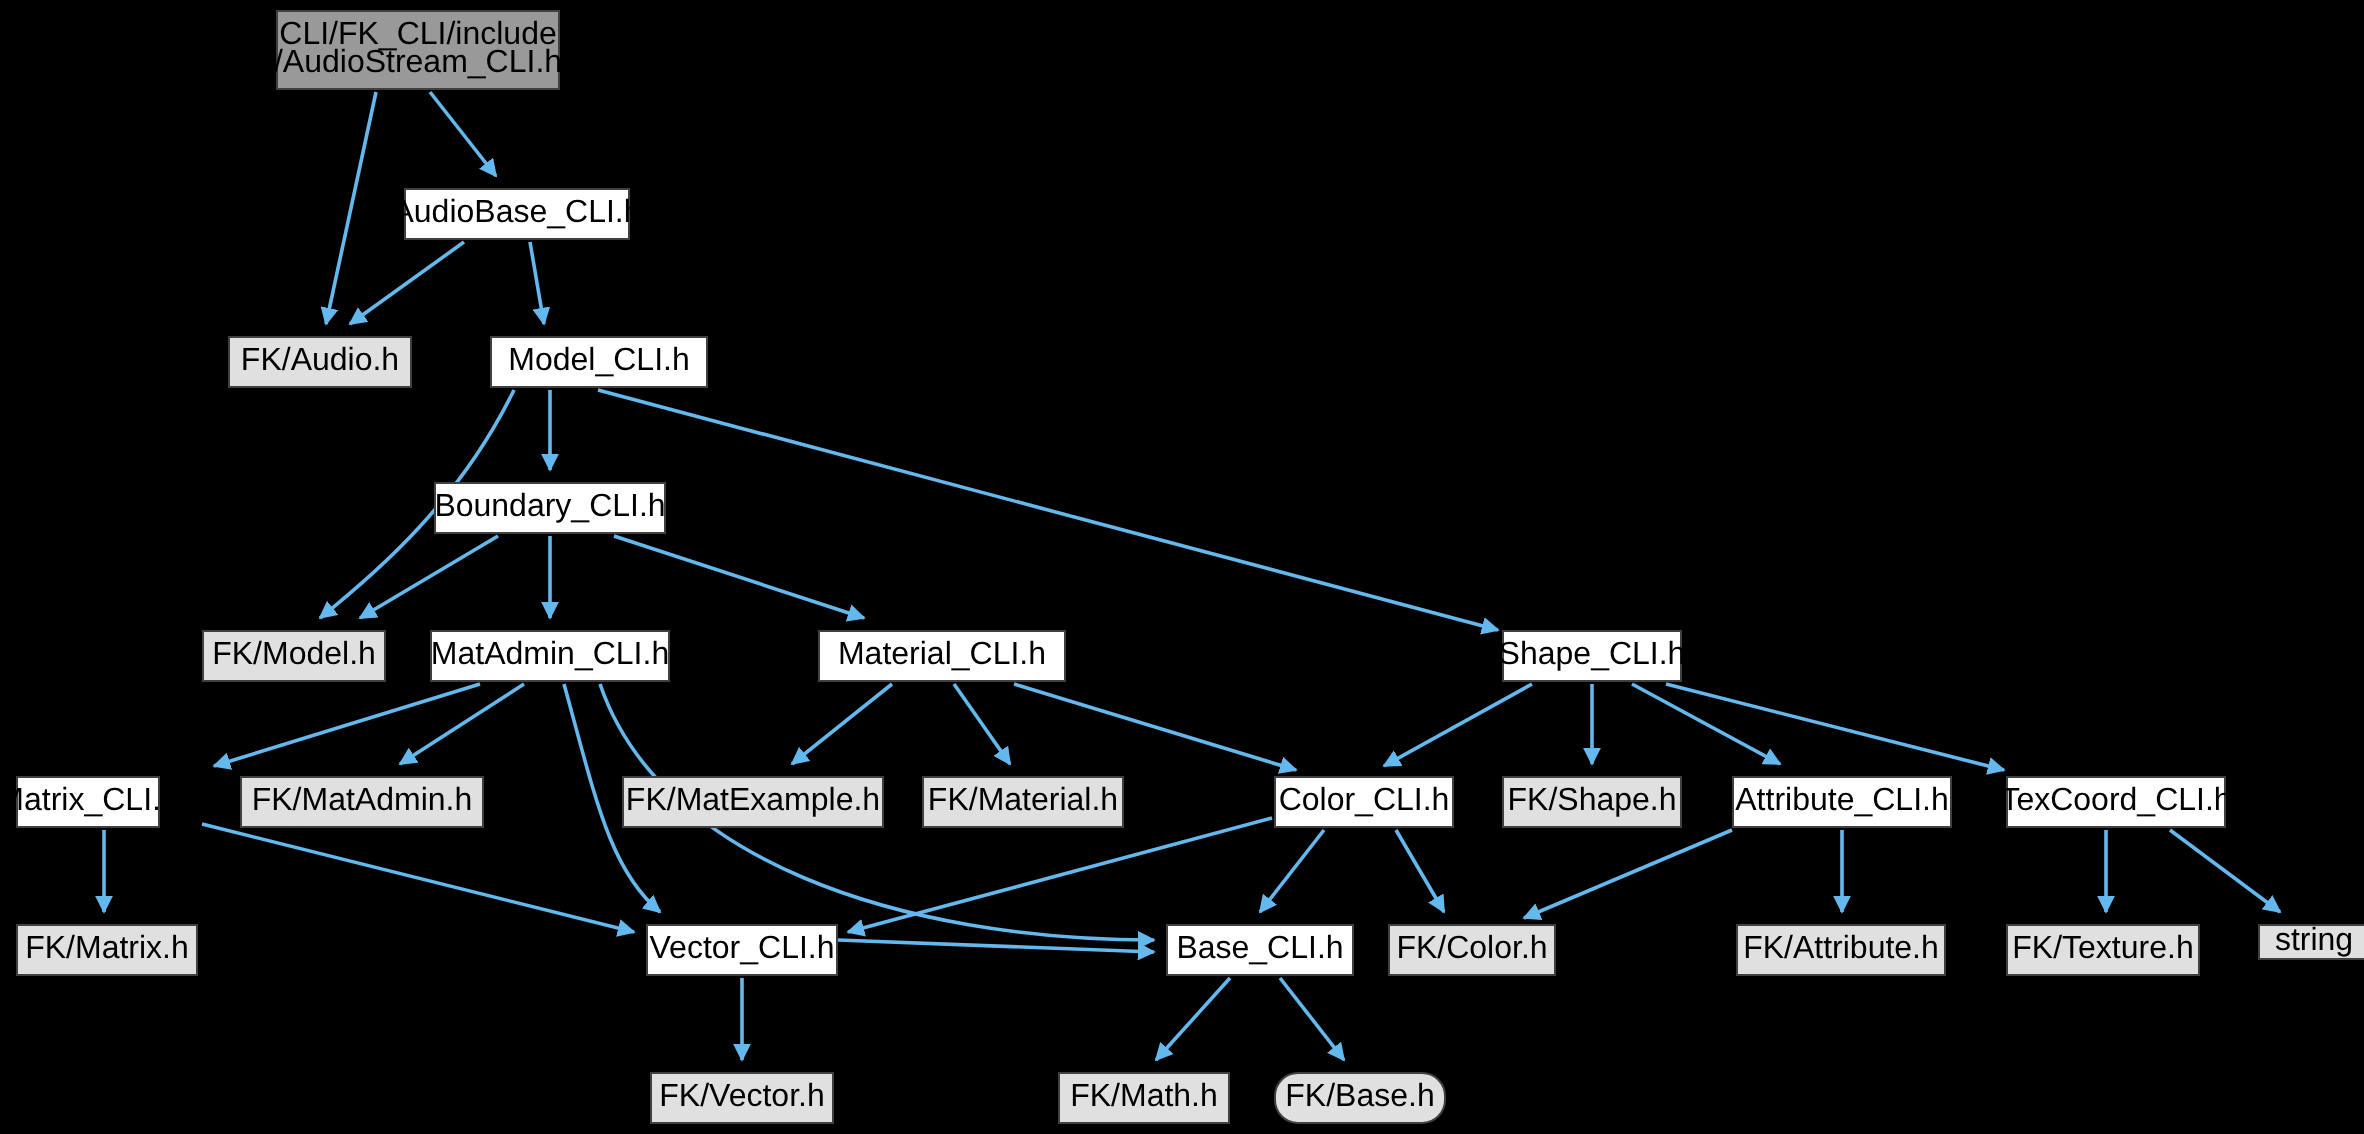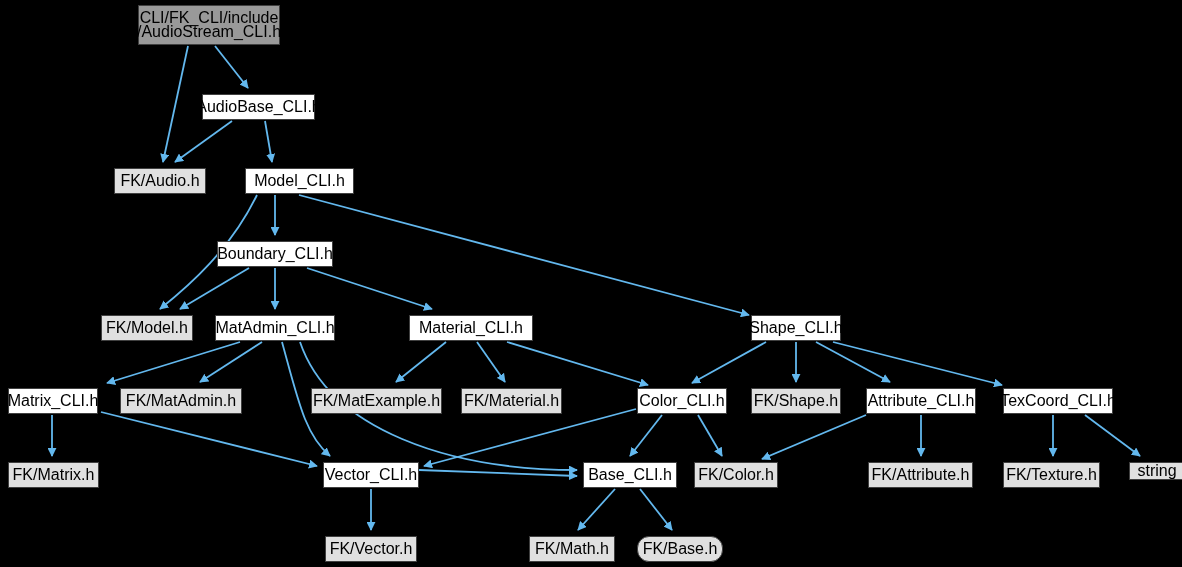--- a/index.html
+++ b/index.html
@@ -80,21 +80,21 @@
       <div class="node root" style="left: 138px; top: 5px; width: 142px; height: 40px;">CLI/FK_CLI/include
 /AudioStream_CLI.h</div>
       <div class="node white" style="left: 202px; top: 94px; width: 113px; height: 26px;">AudioBase_CLI.h</div>
       <div class="node gray" style="left: 114px; top: 168px; width: 92px; height: 26px;">FK/Audio.h</div>
       <div class="node white" style="left: 229px; top: 168px; width: 109px; height: 26px; margin-left: 16px;">Model_CLI.h</div>
       <div class="node white" style="left: 217px; top: 241px; width: 116px; height: 26px;">Boundary_CLI.h</div>
       <div class="node gray" style="left: 101px; top: 315px; width: 92px; height: 26px;">FK/Model.h</div>
       <div class="node white" style="left: 215px; top: 315px; width: 120px; height: 26px;">MatAdmin_CLI.h</div>
       <div class="node white" style="left: 409px; top: 315px; width: 124px; height: 26px;">Material_CLI.h</div>
       <div class="node white" style="left: 751px; top: 315px; width: 90px; height: 26px;">Shape_CLI.h</div>
-      <div class="node white" style="left: 8px; top: 388px; width: 90px; height: 26px;">Matrix_CLI.h</div>
+      <div class="node white" style="left: 8px; top: 388px; width: 72px; height: 26px;">Matrix_CLI.h</div>
       <div class="node gray" style="left: 120px; top: 388px; width: 122px; height: 26px;">FK/MatAdmin.h</div>
       <div class="node gray" style="left: 311px; top: 388px; width: 131px; height: 26px;">FK/MatExample.h</div>
       <div class="node gray" style="left: 461px; top: 388px; width: 101px; height: 26px;">FK/Material.h</div>
       <div class="node white" style="left: 637px; top: 388px; width: 90px; height: 26px;">Color_CLI.h</div>
       <div class="node gray" style="left: 751px; top: 388px; width: 90px; height: 26px;">FK/Shape.h</div>
       <div class="node white" style="left: 866px; top: 388px; width: 110px; height: 26px;">Attribute_CLI.h</div>
       <div class="node white" style="left: 1003px; top: 388px; width: 110px; height: 26px;">TexCoord_CLI.h</div>
       <div class="node gray" style="left: 8px; top: 462px; width: 91px; height: 26px;">FK/Matrix.h</div>
       <div class="node white" style="left: 323px; top: 462px; width: 96px; height: 26px;">Vector_CLI.h</div>
       <div class="node white" style="left: 583px; top: 462px; width: 94px; height: 26px;">Base_CLI.h</div>

